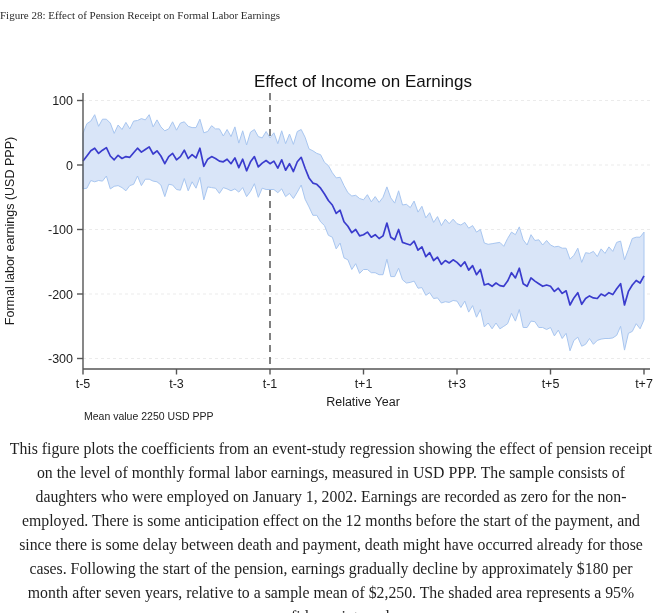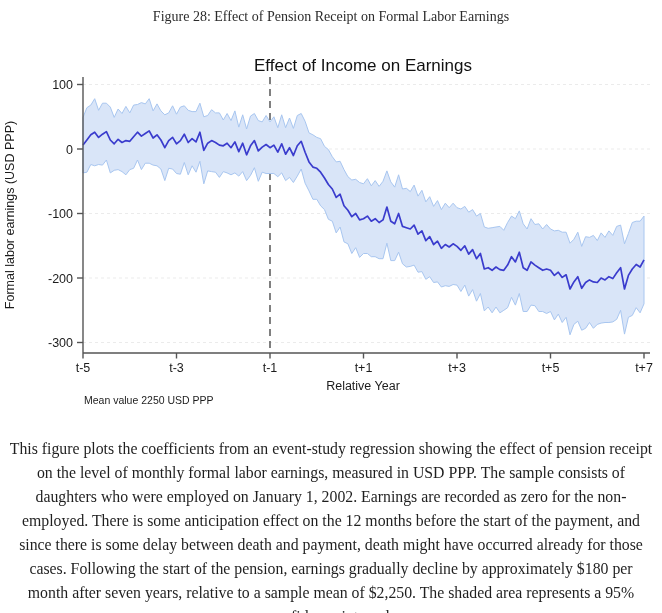--- a/index.html
+++ b/index.html
@@ -1,20 +1,20 @@
 <!DOCTYPE html>
 <html><head>
 <meta charset="utf-8">
 <style>
   html,body{margin:0;padding:0;background:#ffffff;}
   .page{position:relative;width:662px;height:613px;background:#ffffff;overflow:hidden;
         font-family:"Liberation Sans",sans-serif;}
-  .figure-title{position:absolute;top:9px;left:0;width:662px;text-align:center;
-        font-family:"Liberation Serif",serif;font-size:14px;color:#2b2b2b;}
-  .chart-wrap{position:absolute;top:47px;left:0;width:578px;height:380px;}
+  .figure-title{position:absolute;top:9px;left:0;width:662px;text-align:left;
+        font-family:"Liberation Serif",serif;font-size:11px;color:#2b2b2b;}
+  .chart-wrap{position:absolute;top:63px;left:0;width:578px;height:380px;}
   svg text{font-family:"Liberation Sans",sans-serif;}
   .chart-title-text{font-size:17px;fill:#111111;}
   .axis-label{font-size:12.5px;fill:#1c1c1c;}
   .tick-label{font-size:12.5px;fill:#1c1c1c;}
   .note-text{font-size:10.5px;fill:#1c1c1c;}
   .caption{position:absolute;top:437px;left:8px;width:646px;text-align:center;
         font-family:"Liberation Serif",serif;font-size:15.8px;line-height:24px;color:#1f1f1f;}
 </style>
 </head>
 <body>

